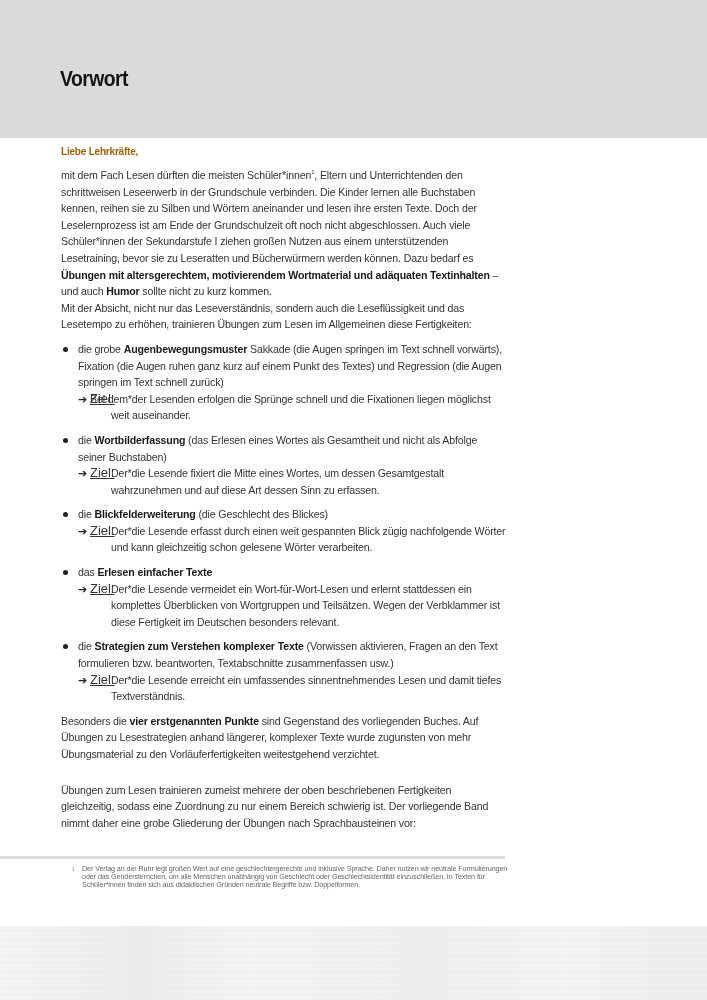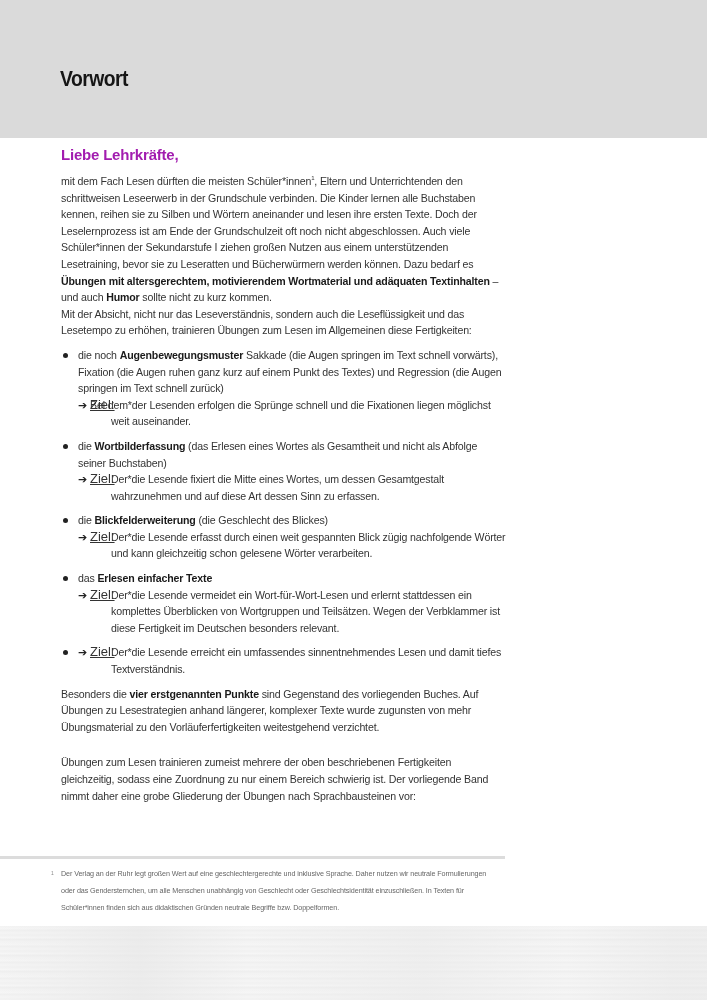--- a/index.html
+++ b/index.html
@@ -18,21 +18,21 @@
     font-family: "Liberation Sans", sans-serif;
     font-weight: bold; font-size: 22px; color: #151515;
     letter-spacing: -0.6px;
     transform: scaleX(0.88); transform-origin: left top;
     margin: 0;
   }
   .content {
     position: absolute; left: 61px; top: 146px; width: 445px;
   }
   .salutation {
-    font-weight: bold; font-size: 15px; color: #a21caf;
+    font-weight: bold; font-size: 10px; color: #a16207;
     margin: 0 0 10px 0; letter-spacing: -0.2px;
   }
   .para, .bullet-text, .goal-text {
     font-size: 10.6px; line-height: 16.6px; color: #333;
     letter-spacing: -0.15px;
   }
   .para { margin: 0; }
   .para + .para.spaced { margin-top: 8px; }
   b, .bold { font-weight: bold; color: #1a1a1a; }
   .bullet-list { list-style: none; margin: 8px 0 0 0; padding: 0; }
@@ -48,22 +48,22 @@
   .goal-label {
     position: absolute; left: 12px; top: 0; text-decoration: underline;
     font-size: 13px; line-height: 16.6px; color: #333;
   }
   .goal-first-indent { margin-left: -21px; }
   .footnote-rule {
     position: absolute; left: 0; top: 856px; width: 505px; height: 3px;
     background: #dcdcdc;
   }
   .footnote {
-    position: absolute; left: 51px; top: 865px; width: 448px;
-    font-size: 7.2px; line-height: 17px; color: #666;
+    position: absolute; left: 72px; top: 865px; width: 448px;
+    font-size: 7.2px; line-height: 8px; color: #666;
     letter-spacing: -0.1px;
   }
   .footnote-mark {
     position: absolute; left: 0; top: 0; font-size: 5px; color: #888;
   }
   .footnote-text { display: block; padding-left: 10px; }
   sup.fn { font-size: 6px; vertical-align: super; line-height: 0; }
   .wood {
     position: absolute; left: 0; top: 926px; width: 707px; height: 74px;
     background:
@@ -86,21 +86,21 @@
 
 <div class="content">
   <p class="salutation">Liebe Lehrkräfte,</p>
 
   <p class="para"><span>mit dem Fach Lesen dürften die meisten Schüler*innen</span><sup class="fn">1</sup><span>, Eltern und Unterrichtenden den schrittweisen Leseerwerb in der Grundschule verbinden. Die Kinder lernen alle Buchstaben kennen, reihen sie zu Silben und Wörtern aneinander und lesen ihre ersten Texte. Doch der Leselernprozess ist am Ende der Grundschulzeit oft noch nicht abgeschlossen. Auch viele Schüler*innen der Sekundarstufe I ziehen großen Nutzen aus einem unterstützenden Lesetraining, bevor sie zu Leseratten und Bücherwürmern werden können. Dazu bedarf es </span><b>Übungen mit altersgerechtem, motivierendem Wortmaterial und adäquaten Textinhalten</b><span> – und auch </span><b>Humor</b><span> sollte nicht zu kurz kommen.</span></p>
   <p class="para">Mit der Absicht, nicht nur das Leseverständnis, sondern auch die Leseflüssigkeit und das Lesetempo zu erhöhen, trainieren Übungen zum Lesen im Allgemeinen diese Fertigkeiten:</p>
 
   <ul class="bullet-list">
     <li class="bullet-item">
       <span class="bullet-dot"></span>
-      <div class="bullet-text"><span>die noch </span><b>Augenbewegungsmuster</b><span> Sakkade (die Augen springen im Text schnell vorwärts), Fixation (die Augen ruhen ganz kurz auf einem Punkt des Textes) und Regression (die Augen springen im Text schnell zurück)</span></div>
+      <div class="bullet-text"><span>die grobe </span><b>Augenbewegungsmuster</b><span> Sakkade (die Augen springen im Text schnell vorwärts), Fixation (die Augen ruhen ganz kurz auf einem Punkt des Textes) und Regression (die Augen springen im Text schnell zurück)</span></div>
       <div class="goal">
         <span class="goal-arrow">➔</span>
         <span class="goal-label">Ziel:</span>
         <div class="goal-text"><span class="goal-first-indent"></span><span>Bei dem*der Lesenden erfolgen die Sprünge schnell und die Fixationen liegen möglichst weit auseinander.</span></div>
       </div>
     </li>
     <li class="bullet-item">
       <span class="bullet-dot"></span>
       <div class="bullet-text"><span>die </span><b>Wortbilderfassung</b><span> (das Erlesen eines Wortes als Gesamtheit und nicht als Abfolge seiner Buchstaben)</span></div>
       <div class="goal">
@@ -122,20 +122,21 @@
       <span class="bullet-dot"></span>
       <div class="bullet-text"><span>das </span><b>Erlesen einfacher Texte</b><span></span></div>
       <div class="goal">
         <span class="goal-arrow">➔</span>
         <span class="goal-label">Ziel:</span>
         <div class="goal-text">Der*die Lesende vermeidet ein Wort-für-Wort-Lesen und erlernt stattdessen ein komplettes Überblicken von Wortgruppen und Teilsätzen. Wegen der Verbklammer ist diese Fertigkeit im Deutschen besonders relevant.</div>
       </div>
     </li>
     <li class="bullet-item">
       <span class="bullet-dot"></span>
+      <div class="bullet-text"><span>die </span><b>Strategien zum Verstehen komplexer Texte</b><span> (Vorwissen aktivieren, Fragen an den Text formulieren bzw. beantworten, Textabschnitte zusammenfassen usw.)</span></div>
       <div class="goal">
         <span class="goal-arrow">➔</span>
         <span class="goal-label">Ziel:</span>
         <div class="goal-text">Der*die Lesende erreicht ein umfassendes sinnentnehmendes Lesen und damit tiefes Textverständnis.</div>
       </div>
     </li>
   </ul>
 
   <p class="para"><span>Besonders die </span><b>vier erstgenannten Punkte</b><span> sind Gegenstand des vorliegenden Buches. Auf Übungen zu Lesestrategien anhand längerer, komplexer Texte wurde zugunsten von mehr Übungsmaterial zu den Vorläuferfertigkeiten weitestgehend verzichtet.</span></p>
   <p class="para spaced" style="margin-top:19px">Übungen zum Lesen trainieren zumeist mehrere der oben beschriebenen Fertigkeiten gleichzeitig, sodass eine Zuordnung zu nur einem Bereich schwierig ist. Der vorliegende Band nimmt daher eine grobe Gliederung der Übungen nach Sprachbausteinen vor:</p>

